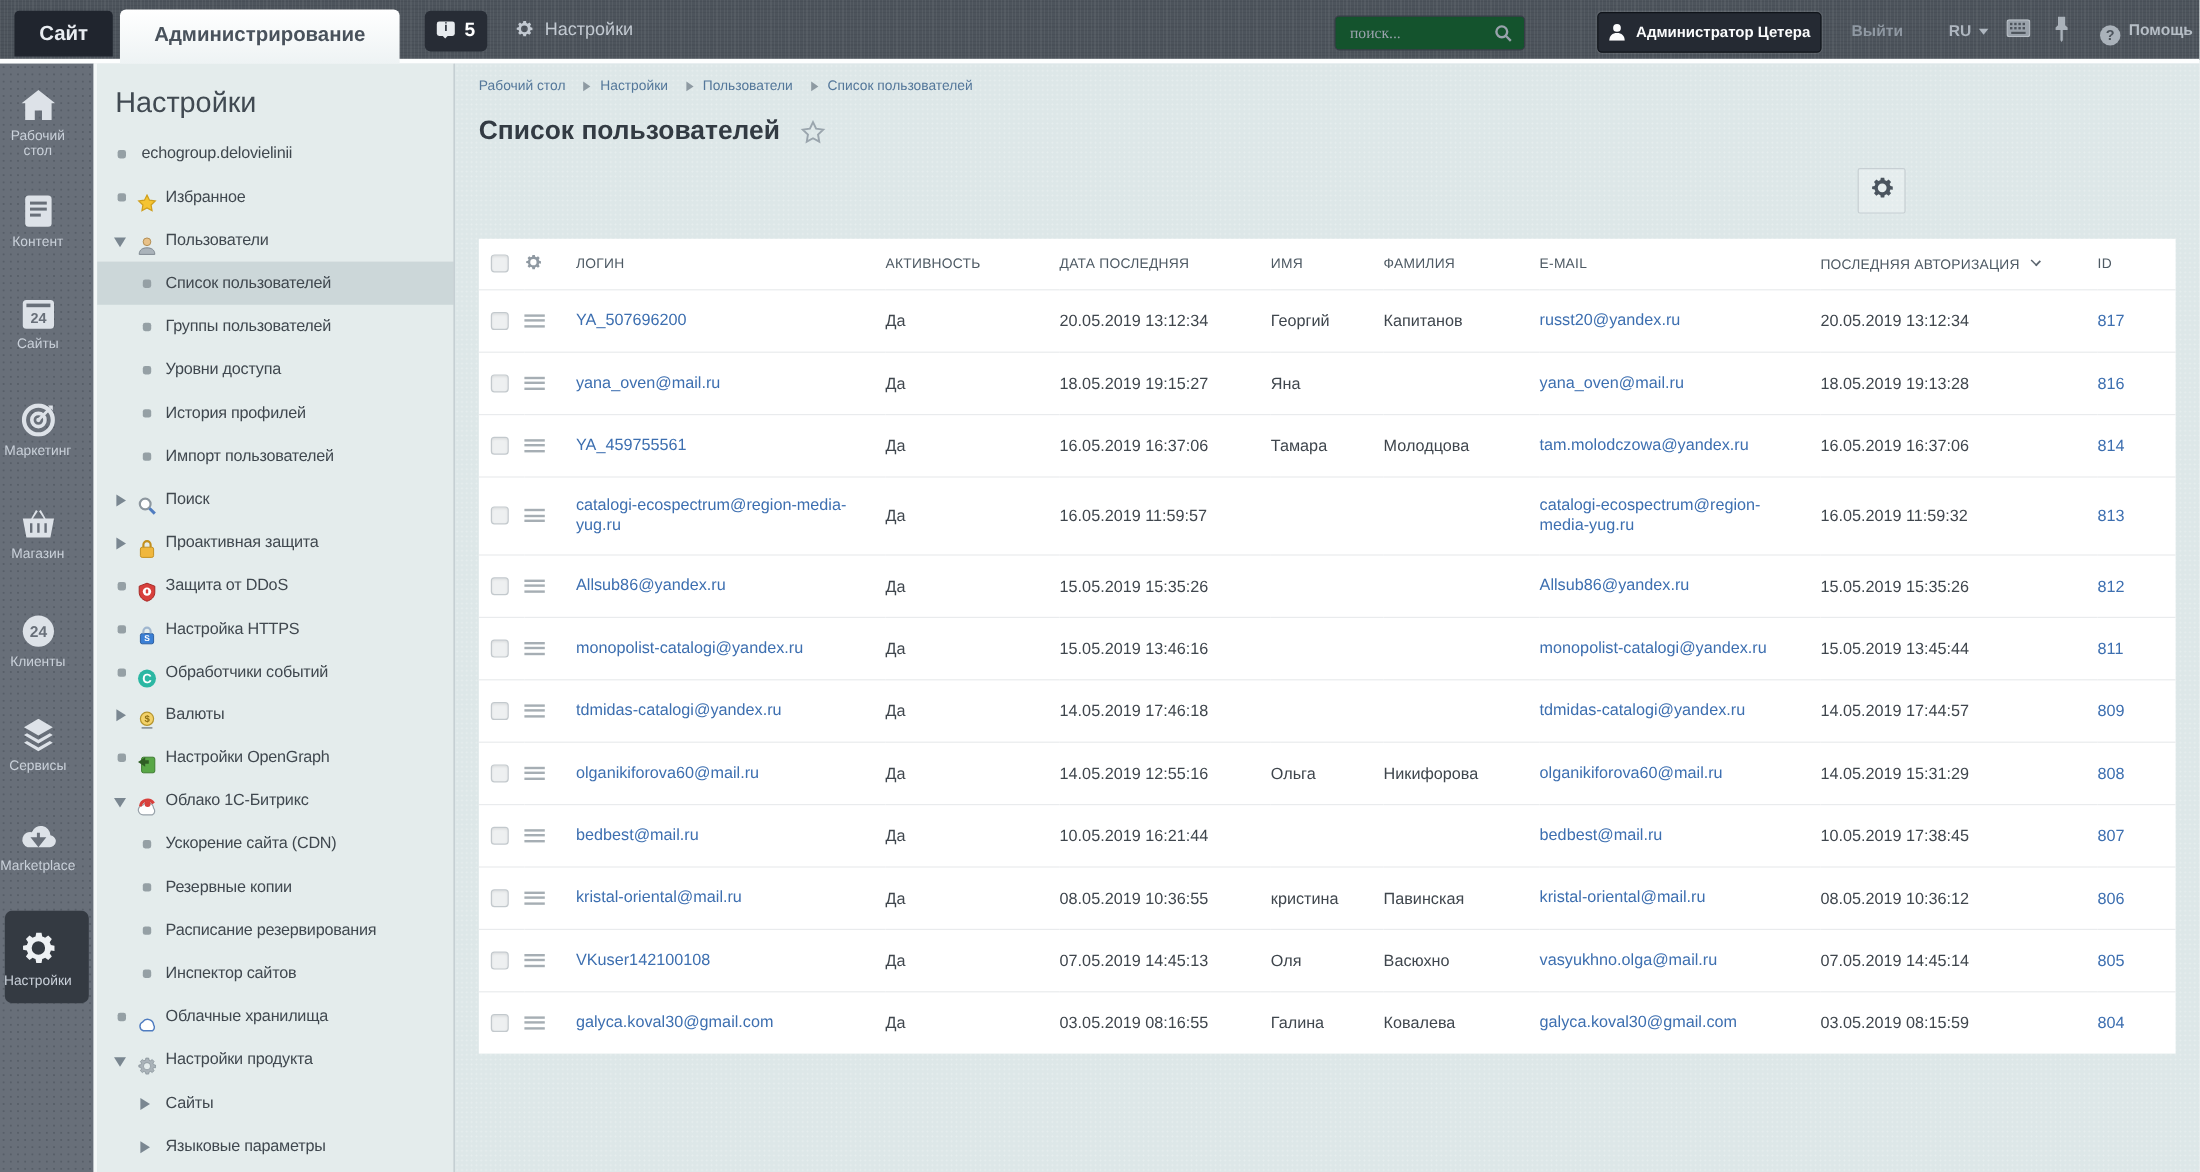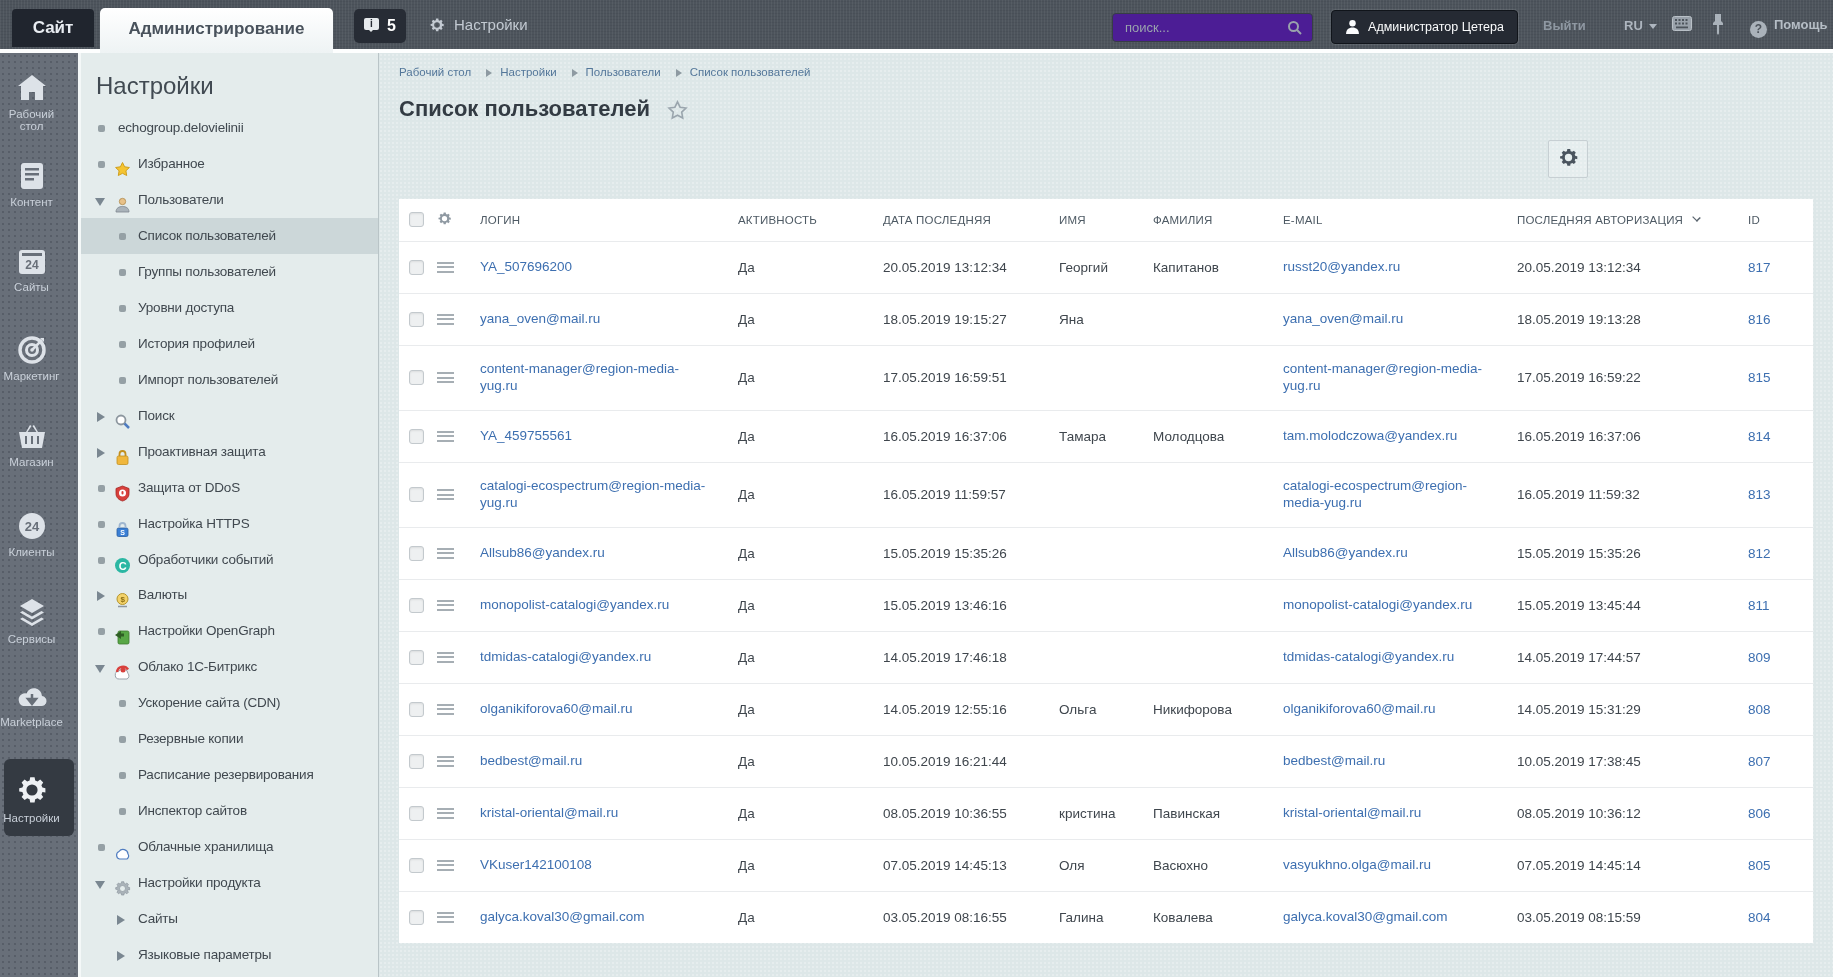--- a/index.html
+++ b/index.html
@@ -22,25 +22,25 @@
   background:linear-gradient(#ffffff, #eef3f4); border-radius:5px 5px 0 0;
   color:#49525c; font-size:17px; font-weight:bold; text-align:center; line-height:42px; z-index:3; }
 .notif { position:absolute; left:354px; top:9px; width:52px; height:34px; background:#272c35;
   border-radius:5px; color:#fff; font-size:16px; font-weight:bold; }
 .notif .nicon { position:absolute; left:10px; top:9px; width:15px; height:12px; background:#e7ebee; border-radius:2px;
   color:#272c35; font-size:10px; font-weight:bold; text-align:center; line-height:12px; }
 .notif .nicon:after{ content:""; position:absolute; left:4px; top:11px; border:3px solid transparent; border-top-color:#e7ebee; }
 .notif .num { position:absolute; left:33px; top:7px; line-height:20px; }
 .tb-set { position:absolute; left:429px; top:16px; color:#c3cad2; font-size:15px; white-space:nowrap; }
 .tb-set svg { vertical-align:-3px; margin-right:9px; }
-#tb-search { position:absolute; left:1112px; top:13px; width:201px; height:29px; background:#4c1d95;
-  border:1px solid #373d46; border-radius:4px; color:#9aa3ad; font-size:13px; line-height:27px; padding-left:12px; }
+#tb-search { position:absolute; left:1112px; top:13px; width:159px; height:29px; background:#14532d;
+  border:1px solid #373d46; border-radius:4px; color:#9aa3ad; font-size:13px; line-height:27px; padding-left:12px;font-family:Liberation Serif, serif; }
 #tb-search svg { position:absolute; right:9px; top:6px; }
 #tb-admin { position:absolute; left:1331px; top:10px; width:187px; height:34px; background:#252a33;
-  border:1px solid #10141a; border-radius:4px; color:#fbfcfd; font-size:12.5px; font-weight:normal;
+  border:1px solid #10141a; border-radius:4px; color:#fbfcfd; font-size:12.5px; font-weight:bold;
   line-height:32px; text-align:center; box-shadow:0 0 0 1px rgba(255,255,255,.08); white-space:nowrap; }
 #tb-admin svg { vertical-align:-3px; margin-right:8px; }
 .tb-exit { position:absolute; left:1543px; top:18px; color:#8f98a2; font-size:13px; font-weight:bold; white-space:nowrap; }
 .tb-ru { position:absolute; left:1624px; top:18px; color:#aeb6bf; font-size:13px; font-weight:bold; white-space:nowrap; }
 .tb-ru:after { content:""; display:inline-block; margin-left:6px; vertical-align:1px;
   border:4px solid transparent; border-bottom:0; border-top:5px solid #aeb6bf; }
 .tb-kb { position:absolute; left:1672px; top:16px; }
 .tb-pin { position:absolute; left:1712px; top:13px; }
 .tb-help { position:absolute; left:1750px; top:17px; color:#b6bec6; font-size:13px; font-weight:bold; white-space:nowrap; }
 .tb-help .q { display:inline-block; width:17px; height:17px; border-radius:50%; background:#aab2ba;
@@ -419,36 +419,20 @@
           </td>
           <td class="lnk wrapcell">yana_oven@mail.ru</td>
           <td>Да</td>
           <td>18.05.2019 19:15:27</td>
           <td>Яна</td>
           <td></td>
           <td class="lnk wrapmail">yana_oven@mail.ru</td>
           <td>18.05.2019 19:13:28</td>
           <td class="lnk">816</td>
         </tr>
-        <tr class="two">
-          <td>
-            <div class="cb"></div>
-          </td>
-          <td>
-            <div class="burger"></div>
-          </td>
-          <td class="lnk wrapcell">content-manager@region-media-yug.ru</td>
-          <td>Да</td>
-          <td>17.05.2019 16:59:51</td>
-          <td></td>
-          <td></td>
-          <td class="lnk wrapmail">content-manager@region-media-yug.ru</td>
-          <td>17.05.2019 16:59:22</td>
-          <td class="lnk">815</td>
-        </tr>
         <tr>
           <td>
             <div class="cb"></div>
           </td>
           <td>
             <div class="burger"></div>
           </td>
           <td class="lnk wrapcell">YA_459755561</td>
           <td>Да</td>
           <td>16.05.2019 16:37:06</td>

